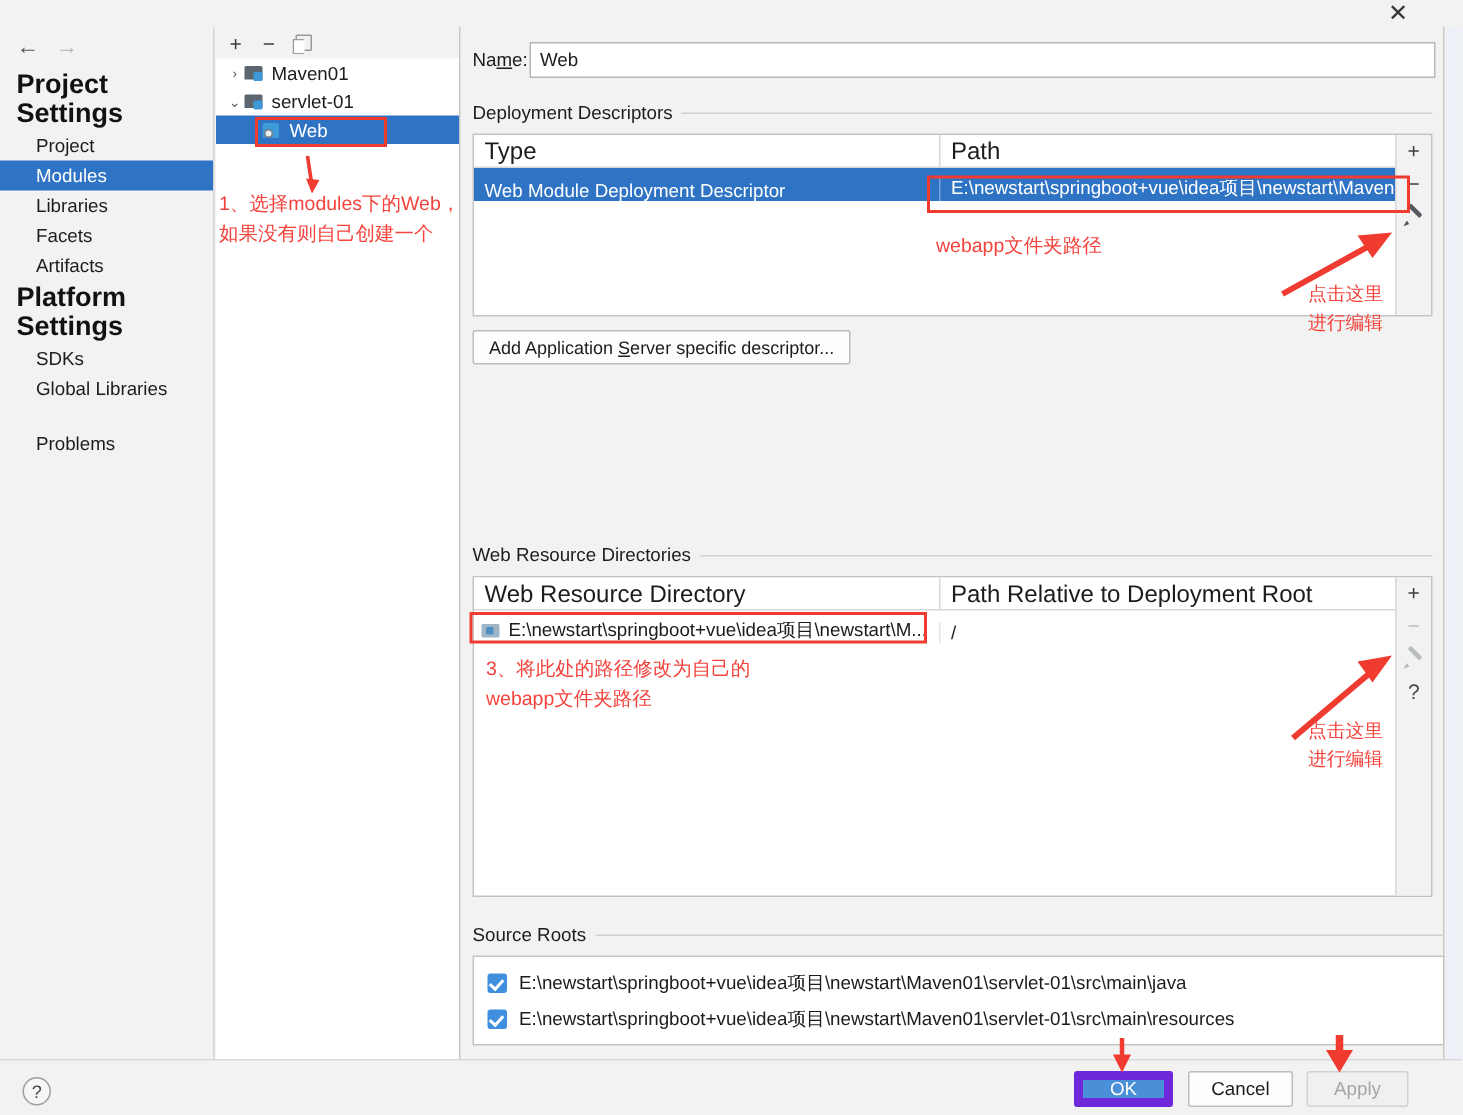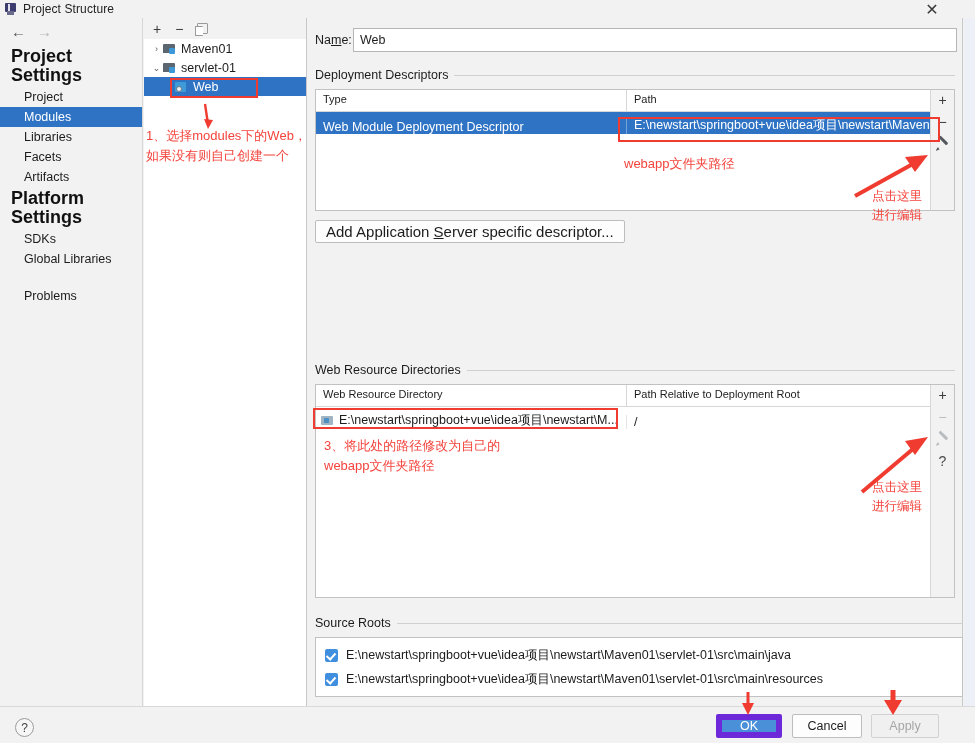--- a/index.html
+++ b/index.html
@@ -115,21 +115,21 @@
   .grpbox { position: absolute; }
   .grptitle {
     font-size: 12.5px; color: #1c1c1c; display: flex; align-items: center; gap: 6px;
     white-space: nowrap;
   }
   .grptitle .rule { flex: 1; height: 1px; background: #d0d0d0; }
 
   .tablewrap { border: 1px solid #c2c2c2; background: #fff; display: flex; }
   .tbl { flex: 1; }
   .tbl-head { display: flex; height: 22px; background: #fff; border-bottom: 1px solid #d7d7d7; }
-  .th { font-size: 11px; color: #1c1c1c; padding: 3px 0 0 7px; overflow: hidden; white-space: nowrap; }
+  .th { font-size: 16px; color: #1c1c1c; padding: 3px 0 0 7px; overflow: hidden; white-space: nowrap; }
   .th.sep { border-left: 1px solid #d7d7d7; }
   .tbl-row { display: flex; height: 22px; align-items: flex-end; }
   .tbl-row.sel { background: #2f73c4; color: #fff; }
   .td { font-size: 12.5px; padding-left: 7px; overflow: hidden; white-space: nowrap; }
   .td.sep { border-left: 1px solid rgba(255,255,255,.35); }
 
   .sidebtns {
     width: 26px; border-left: 1px solid #d7d7d7; background: #f2f2f2;
     display: flex; flex-direction: column; align-items: center; padding-top: 3px; gap: 8px;
   }
@@ -142,21 +142,21 @@
   }
   .pencil::after {
     content:""; position:absolute; left:0px; top:10px; width:4px; height:4px;
     background:#55595d; clip-path: polygon(0 100%, 100% 60%, 60% 0);
   }
   .pencil.dim::before { background:#b9bcbe; }
   .pencil.dim::after  { background:#b9bcbe; }
 
   .addbtn {
     height: 23px; border: 1px solid #bdbdbd; background: #fdfdfd; border-radius: 2px;
-    font-family: "Liberation Sans", sans-serif; font-size: 15px; color: #1c1c1c;
+    font-family: "Liberation Sans", sans-serif; font-size: 12px; color: #1c1c1c;
     padding: 0 10px; cursor: pointer;
   }
   .addbtn u { text-decoration: underline; }
 
   .srclist { border: 1px solid #c2c2c2; background: #fff; padding: 5px 0; }
   .srcrow { display: flex; align-items: center; height: 24px; padding-left: 9px; font-size: 12.5px; }
   .cbx {
     width: 13px; height: 13px; background: #3f8fde; border-radius: 2px; margin-right: 8px;
     position: relative; flex: none; cursor: pointer;
   }
@@ -193,28 +193,20 @@
   }
   .anno-text.sm { font-size: 12.5px; line-height: 19px; }
   .redbox { position: absolute; border: 2px solid #ef3b30; pointer-events: none; }
   svg.annosvg { position: absolute; left: 0; top: 0; width: 975px; height: 743px; pointer-events: none; }
 </style>
 </head>
 <body>
 
 <div id="app">
 
-  <div class="titlebar">
-    <div class="tb-icon">
-      <i class="ti-a"></i>
-        <i class="ti-c"></i>
-        <i class="ti-b"></i>
-    </div>
-    <div class="tb-title">Project Structure</div>
-  </div>
   <div class="closebtn">✕</div>
 
   <div class="sidebar">
     <div class="navbtns">
       <span class="navarrow">←</span>
       <span class="navarrow dim">→</span>
     </div>
 
     <div class="grp-head">Project Settings</div>
     <div class="nav-item">Project</div>

